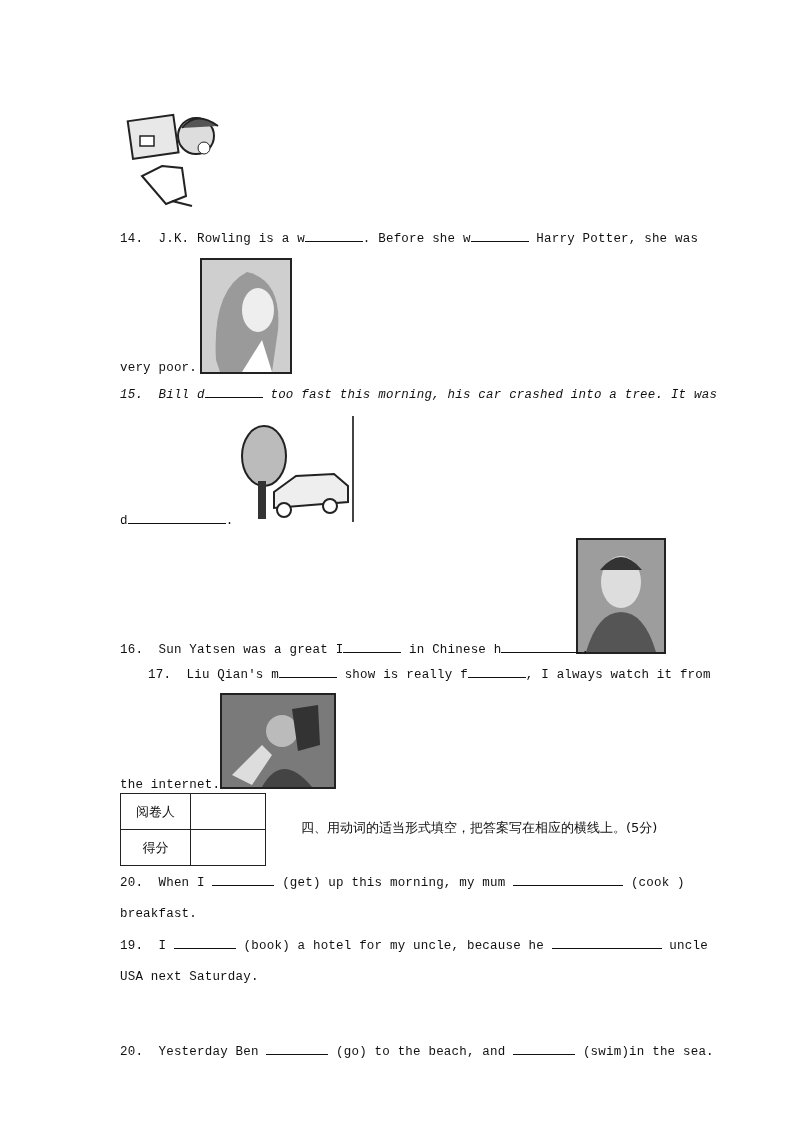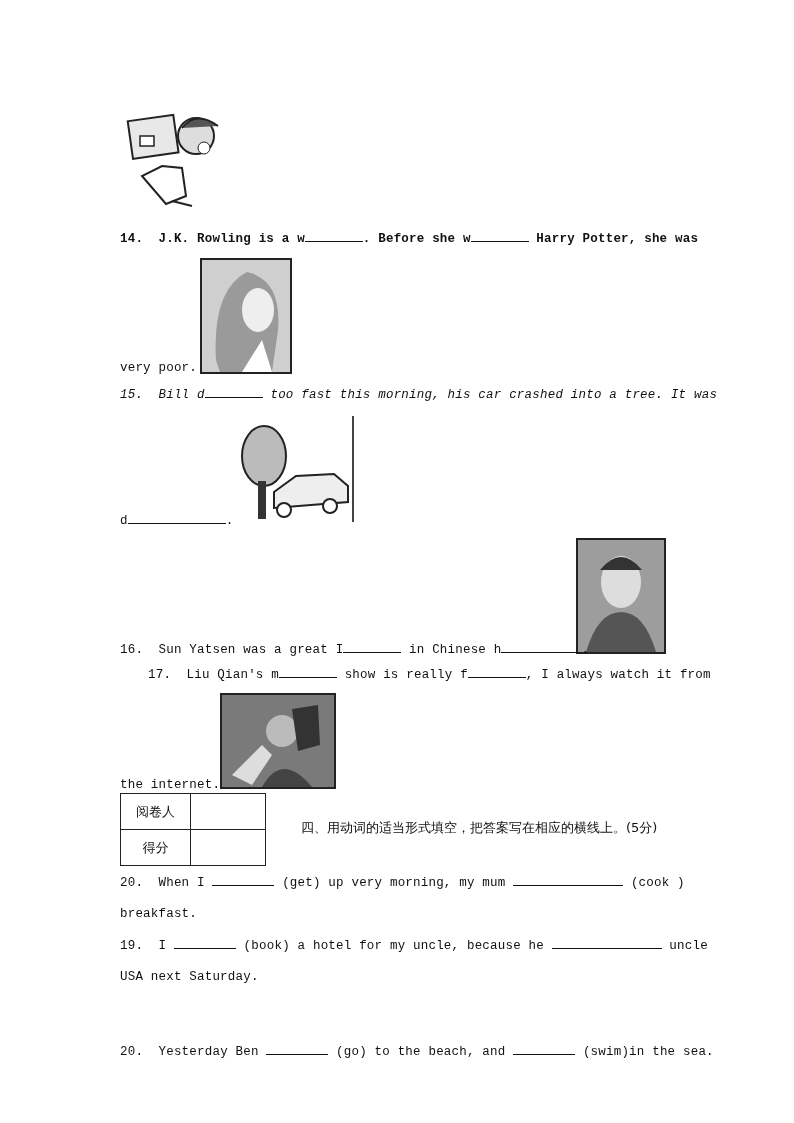--- a/index.html
+++ b/index.html
@@ -25,21 +25,21 @@
     <rect x="8" y="12" width="46" height="38" fill="#e8e8e8" stroke="#222" stroke-width="2" transform="rotate(-8 30 30)"></rect>
     <rect x="18" y="30" width="14" height="10" fill="#fff" stroke="#222" stroke-width="1.5"></rect>
     <circle cx="74" cy="30" r="18" fill="#ddd" stroke="#222" stroke-width="2"></circle>
     <path d="M60 22 Q74 4 96 20" fill="#555" stroke="#222" stroke-width="2"></path>
     <circle cx="82" cy="42" r="6" fill="#fff" stroke="#222"></circle>
     <path d="M40 60 L60 62 L64 90 L44 98 L20 70 Z" fill="#fff" stroke="#222" stroke-width="2"></path>
     <path d="M50 95 L70 100" stroke="#222" stroke-width="2"></path>
   </svg>
 </div>
 
-<div class="line" style="top:230px;font-weight:bold;"><span>14.</span>  <span>J.K. Rowling is a w</span><span class="blank" style="width:58px"></span><span>. Before she w</span><span class="blank" style="width:58px"></span><span> Harry Potter, she was</span></div>
+<div class="line" style="top:230px;"><span>14.</span>  <span>J.K. Rowling is a w</span><span class="blank" style="width:58px"></span><span>. Before she w</span><span class="blank" style="width:58px"></span><span> Harry Potter, she was</span></div>
 
 <div class="img" style="left:200px;top:258px;width:88px;height:112px;border:2px solid #222;background:#ddd;">
   <svg viewBox="0 0 88 112">
     <rect width="88" height="112" fill="#cfcfcf"></rect>
     <path d="M14 100 Q10 30 45 12 Q80 20 76 70 L70 112 L18 112 Z" fill="#9a9a9a"></path>
     <ellipse cx="56" cy="50" rx="16" ry="22" fill="#eee"></ellipse>
     <path d="M40 112 L60 80 L70 112 Z" fill="#fff"></path>
   </svg>
 </div>
 <div class="line" style="top:361px;">very poor.</div>
@@ -88,19 +88,19 @@
     <td class="val"></td>
   </tr>
   <tr>
     <td class="lbl">得分</td>
     <td class="val"></td>
   </tr>
 </tbody>
   </table>
 <div class="section">四、用动词的适当形式填空，把答案写在相应的横线上。(5分)</div>
 
-<div class="line" style="top:874px;"><span>20.</span>  <span>When I </span><span class="blank" style="width:62px"></span><span> (get) up very morning, my mum </span><span class="blank" style="width:110px"></span><span> (cook )</span></div>
+<div class="line" style="top:874px;"><span>20.</span>  <span>When I </span><span class="blank" style="width:62px"></span><span> (get) up this morning, my mum </span><span class="blank" style="width:110px"></span><span> (cook )</span></div>
 <div class="line" style="top:907px;">breakfast.</div>
 
 <div class="line" style="top:937px;"><span>19.</span>  <span>I </span><span class="blank" style="width:62px"></span><span> (book) a hotel for my uncle, because he </span><span class="blank" style="width:110px"></span><span> uncle</span></div>
 <div class="line" style="top:970px;">USA next Saturday.</div>
 
 <div class="line" style="top:999px;margin-top:44px;"><span>20.</span>  <span>Yesterday Ben </span><span class="blank" style="width:62px"></span><span> (go) to the beach, and </span><span class="blank" style="width:62px"></span><span> (swim)in the sea.</span></div>
 
 </body></html>

